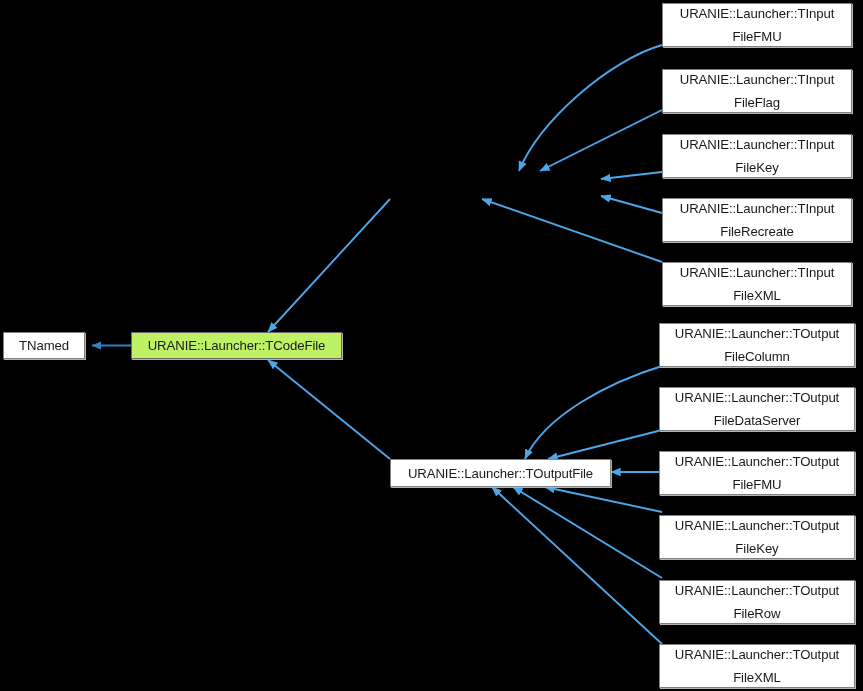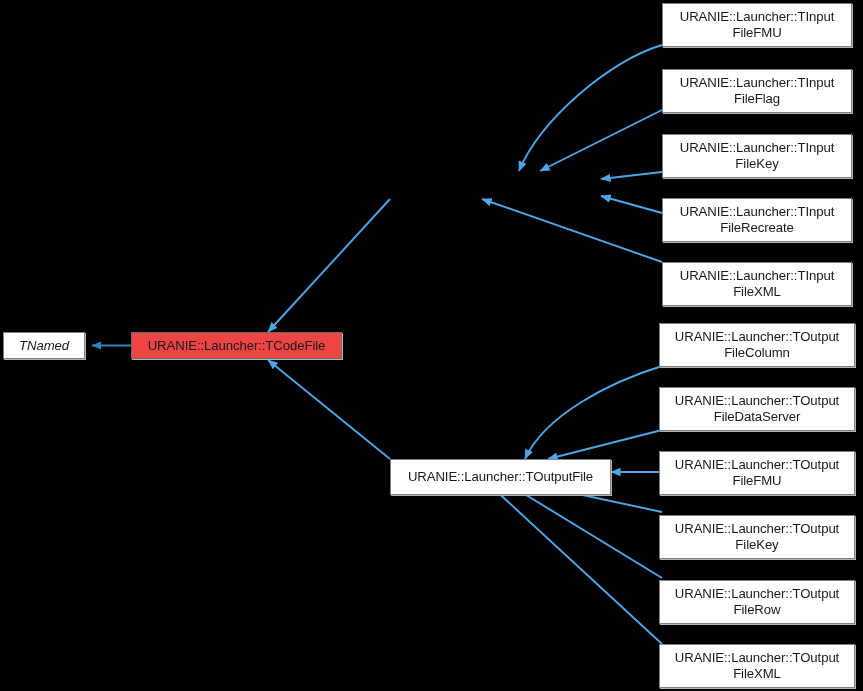--- a/index.html
+++ b/index.html
@@ -27,28 +27,28 @@
     position: absolute;
     box-sizing: border-box;
     display: flex;
     align-items: center;
     justify-content: center;
     text-align: center;
     border: 1px solid #808080;
     background: #ffffff;
     color: #1a1a1a;
     font-size: 13.2px;
-    line-height: 16px;
+    line-height: 23px;
     letter-spacing: -0.1px;
     z-index: 3;
     padding: 0 3px;
     box-shadow: 1px 1px 0 0 #b4b4b4;
   }
   .node.highlight {
-    background: #ef4444;
+    background: #bef264;
     border-color: #6b6b6b;
   }
   .node .label {
     display: block;
     white-space: pre-line;
   }
 </style>
 </head>
 <body>
 
@@ -105,30 +105,30 @@
       <path d="M 662 512 L 545 487" stroke="#4da6e8" stroke-width="1.9" fill="none" marker-end="url(#arrow-light)"></path>
     </g>
     <g>
       <path d="M 662 578 L 513 487" stroke="#4da6e8" stroke-width="1.9" fill="none" marker-end="url(#arrow-light)"></path>
     </g>
     <g>
       <path d="M 662 644 L 492 487" stroke="#4da6e8" stroke-width="1.9" fill="none" marker-end="url(#arrow-light)"></path>
     </g>
   </svg>
 
-  <div class="node" style="left:3px; top:332px; width:82px; height:27px;font-style:italic;">
+  <div class="node" style="left:3px; top:332px; width:82px; height:27px;">
     <span class="label">TNamed</span>
   </div>
 
   <div class="node highlight" style="left:131px; top:332px; width:211px; height:27px;">
     <span class="label">URANIE::Launcher::TCodeFile</span>
   </div>
 
 
-  <div class="node" style="left:390px; top:459px; width:221px; height:36px;">
+  <div class="node" style="left:390px; top:459px; width:221px; height:28px;">
     <span class="label">URANIE::Launcher::TOutputFile</span>
   </div>
 
   <div class="node" style="left:662px; top:3px; width:190px; height:44px;">
     <span class="label">URANIE::Launcher::TInput
 FileFMU</span>
   </div>
   <div class="node" style="left:662px; top:69px; width:190px; height:44px;">
     <span class="label">URANIE::Launcher::TInput
 FileFlag</span>

